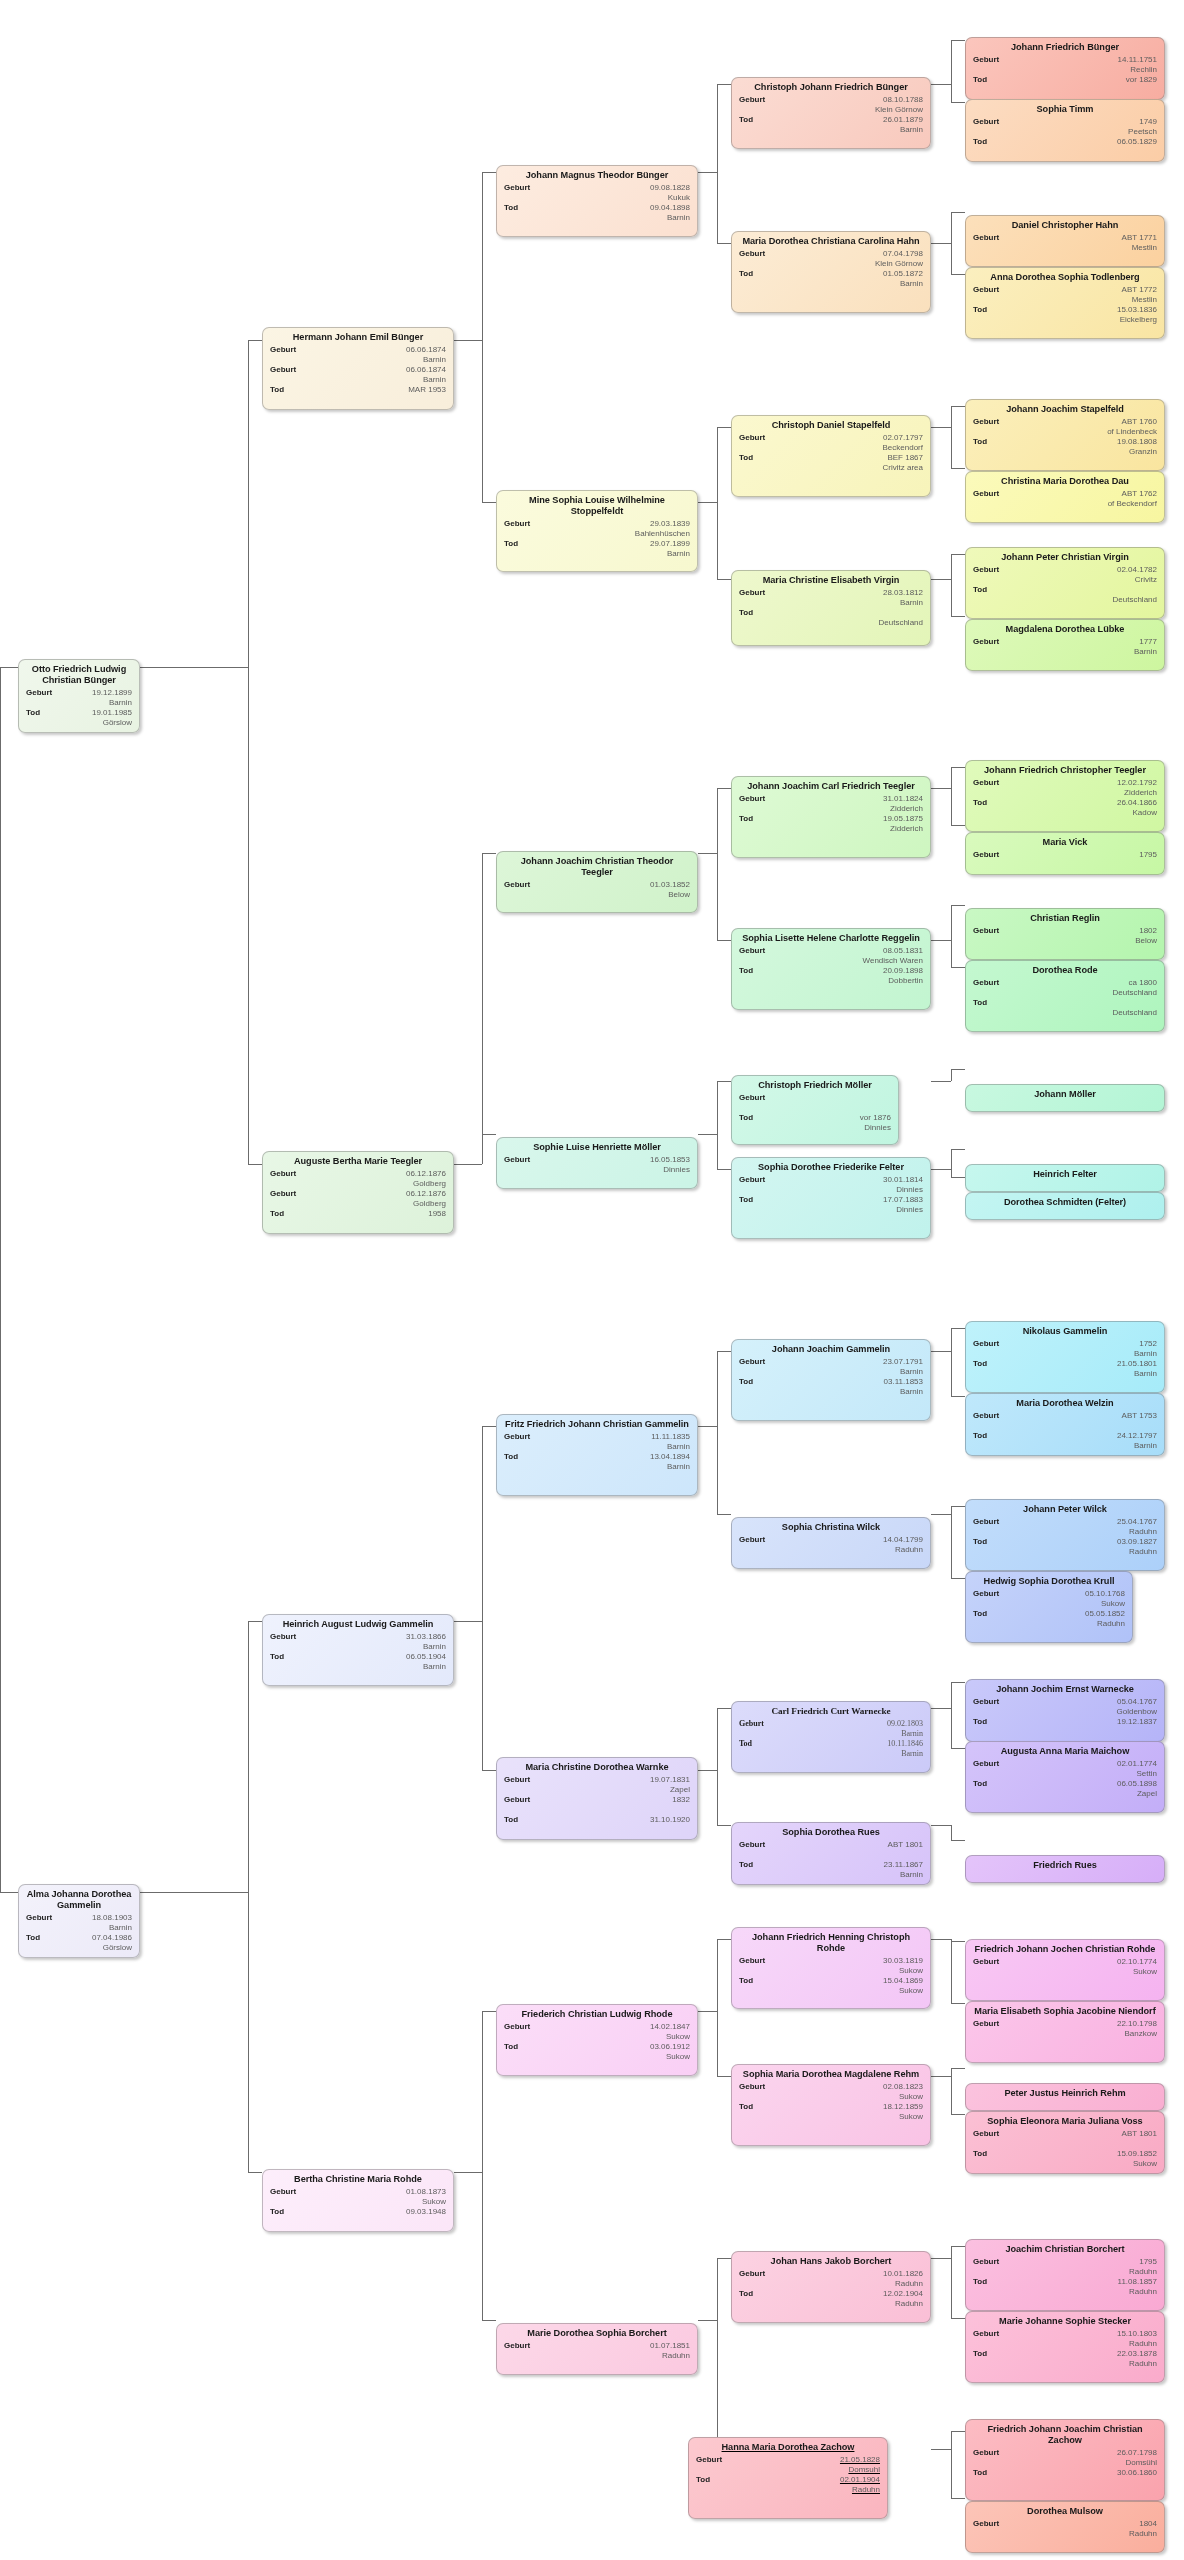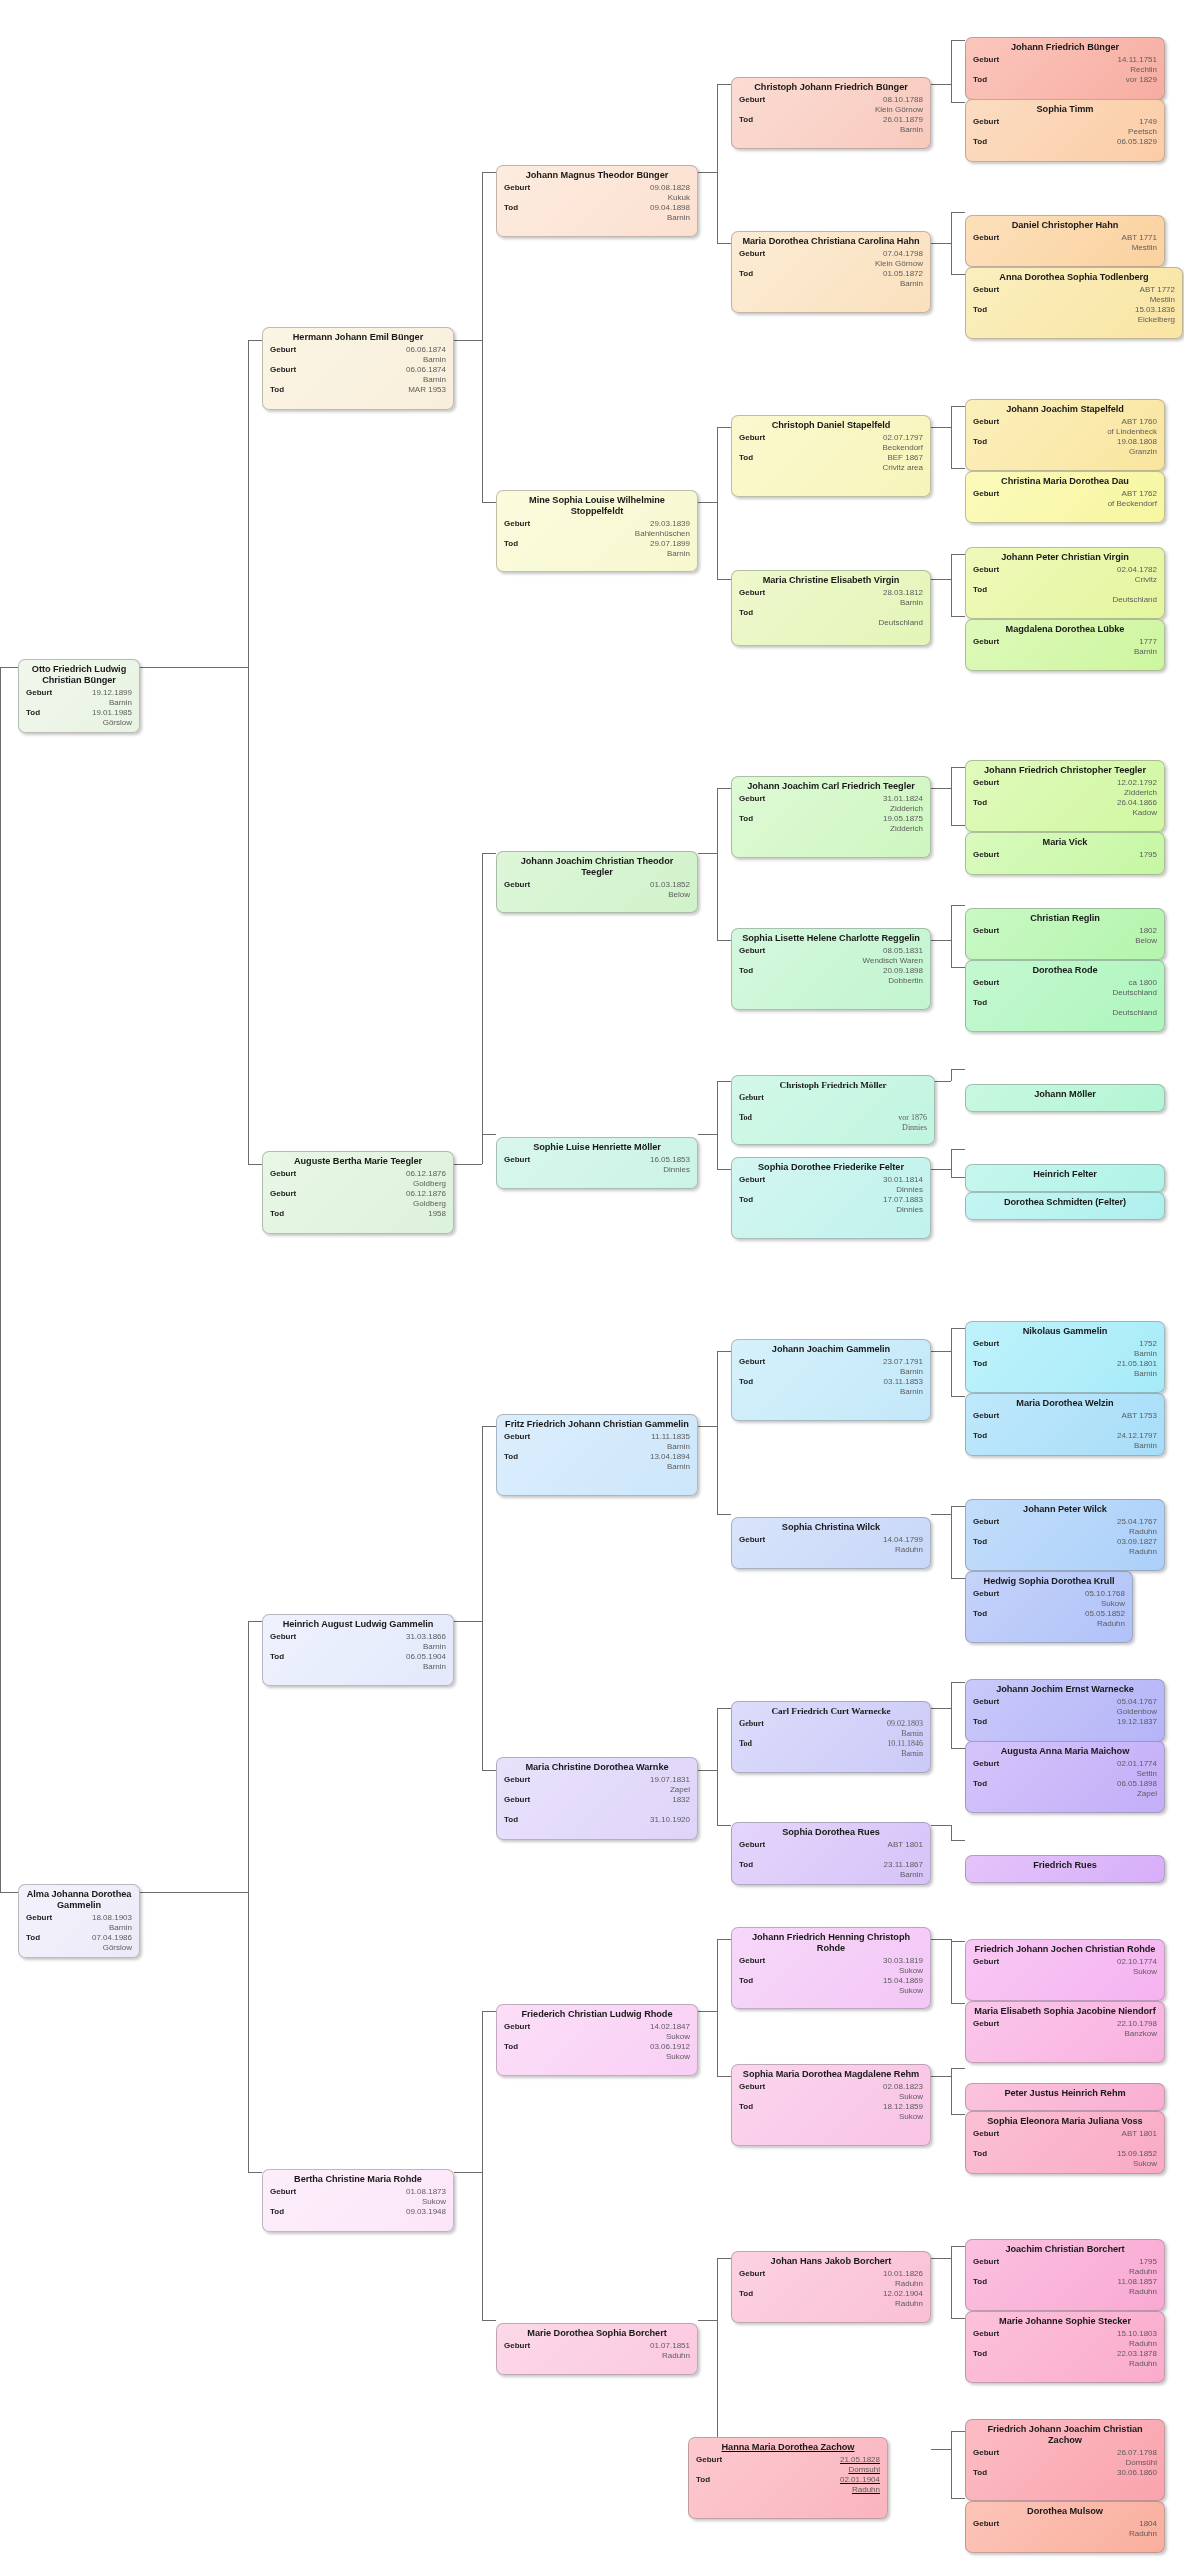--- a/index.html
+++ b/index.html
@@ -523,21 +523,21 @@
           </div>
         </div>
         <div class="row">
           <span class="lbl">Tod</span>
           <div class="val">
             <div>20.09.1898</div>
             <div>Dobbertin</div>
           </div>
         </div>
       </div>
-      <div class="card" style="left: 731px; top: 1046px; width: 204px; min-height: 70px; background: linear-gradient(135deg, rgb(211, 248, 232) 0%, rgb(192, 245, 224) 100%); font-family: Liberation Serif, serif;">
+      <div class="card" style="left: 731px; top: 1046px; width: 168px; min-height: 70px; background: linear-gradient(135deg, rgb(211, 248, 232) 0%, rgb(192, 245, 224) 100%);">
         <div class="nm">Christoph Friedrich Möller</div>
         <div class="row">
           <span class="lbl">Geburt</span>
           <div class="val">
             <div>&nbsp;</div>
             <div>&nbsp;</div>
           </div>
         </div>
         <div class="row">
           <span class="lbl">Tod</span>
@@ -730,21 +730,21 @@
       <div class="card" style="left: 965px; top: 186px; width: 200px; min-height: 52px; background: linear-gradient(135deg, rgb(252, 224, 187) 0%, rgb(251, 209, 159) 100%);">
         <div class="nm">Daniel Christopher Hahn</div>
         <div class="row">
           <span class="lbl">Geburt</span>
           <div class="val">
             <div>ABT 1771</div>
             <div>Mestlin</div>
           </div>
         </div>
       </div>
-      <div class="card" style="left: 965px; top: 238px; width: 218px; min-height: 72px; background: linear-gradient(135deg, rgb(251, 239, 191) 0%, rgb(249, 229, 163) 100%);">
+      <div class="card" style="left: 965px; top: 238px; width: 200px; min-height: 72px; background: linear-gradient(135deg, rgb(251, 239, 191) 0%, rgb(249, 229, 163) 100%);">
         <div class="nm">Anna Dorothea Sophia Todlenberg</div>
         <div class="row">
           <span class="lbl">Geburt</span>
           <div class="val">
             <div>ABT 1772</div>
             <div>Mestlin</div>
           </div>
         </div>
         <div class="row">
           <span class="lbl">Tod</span>

